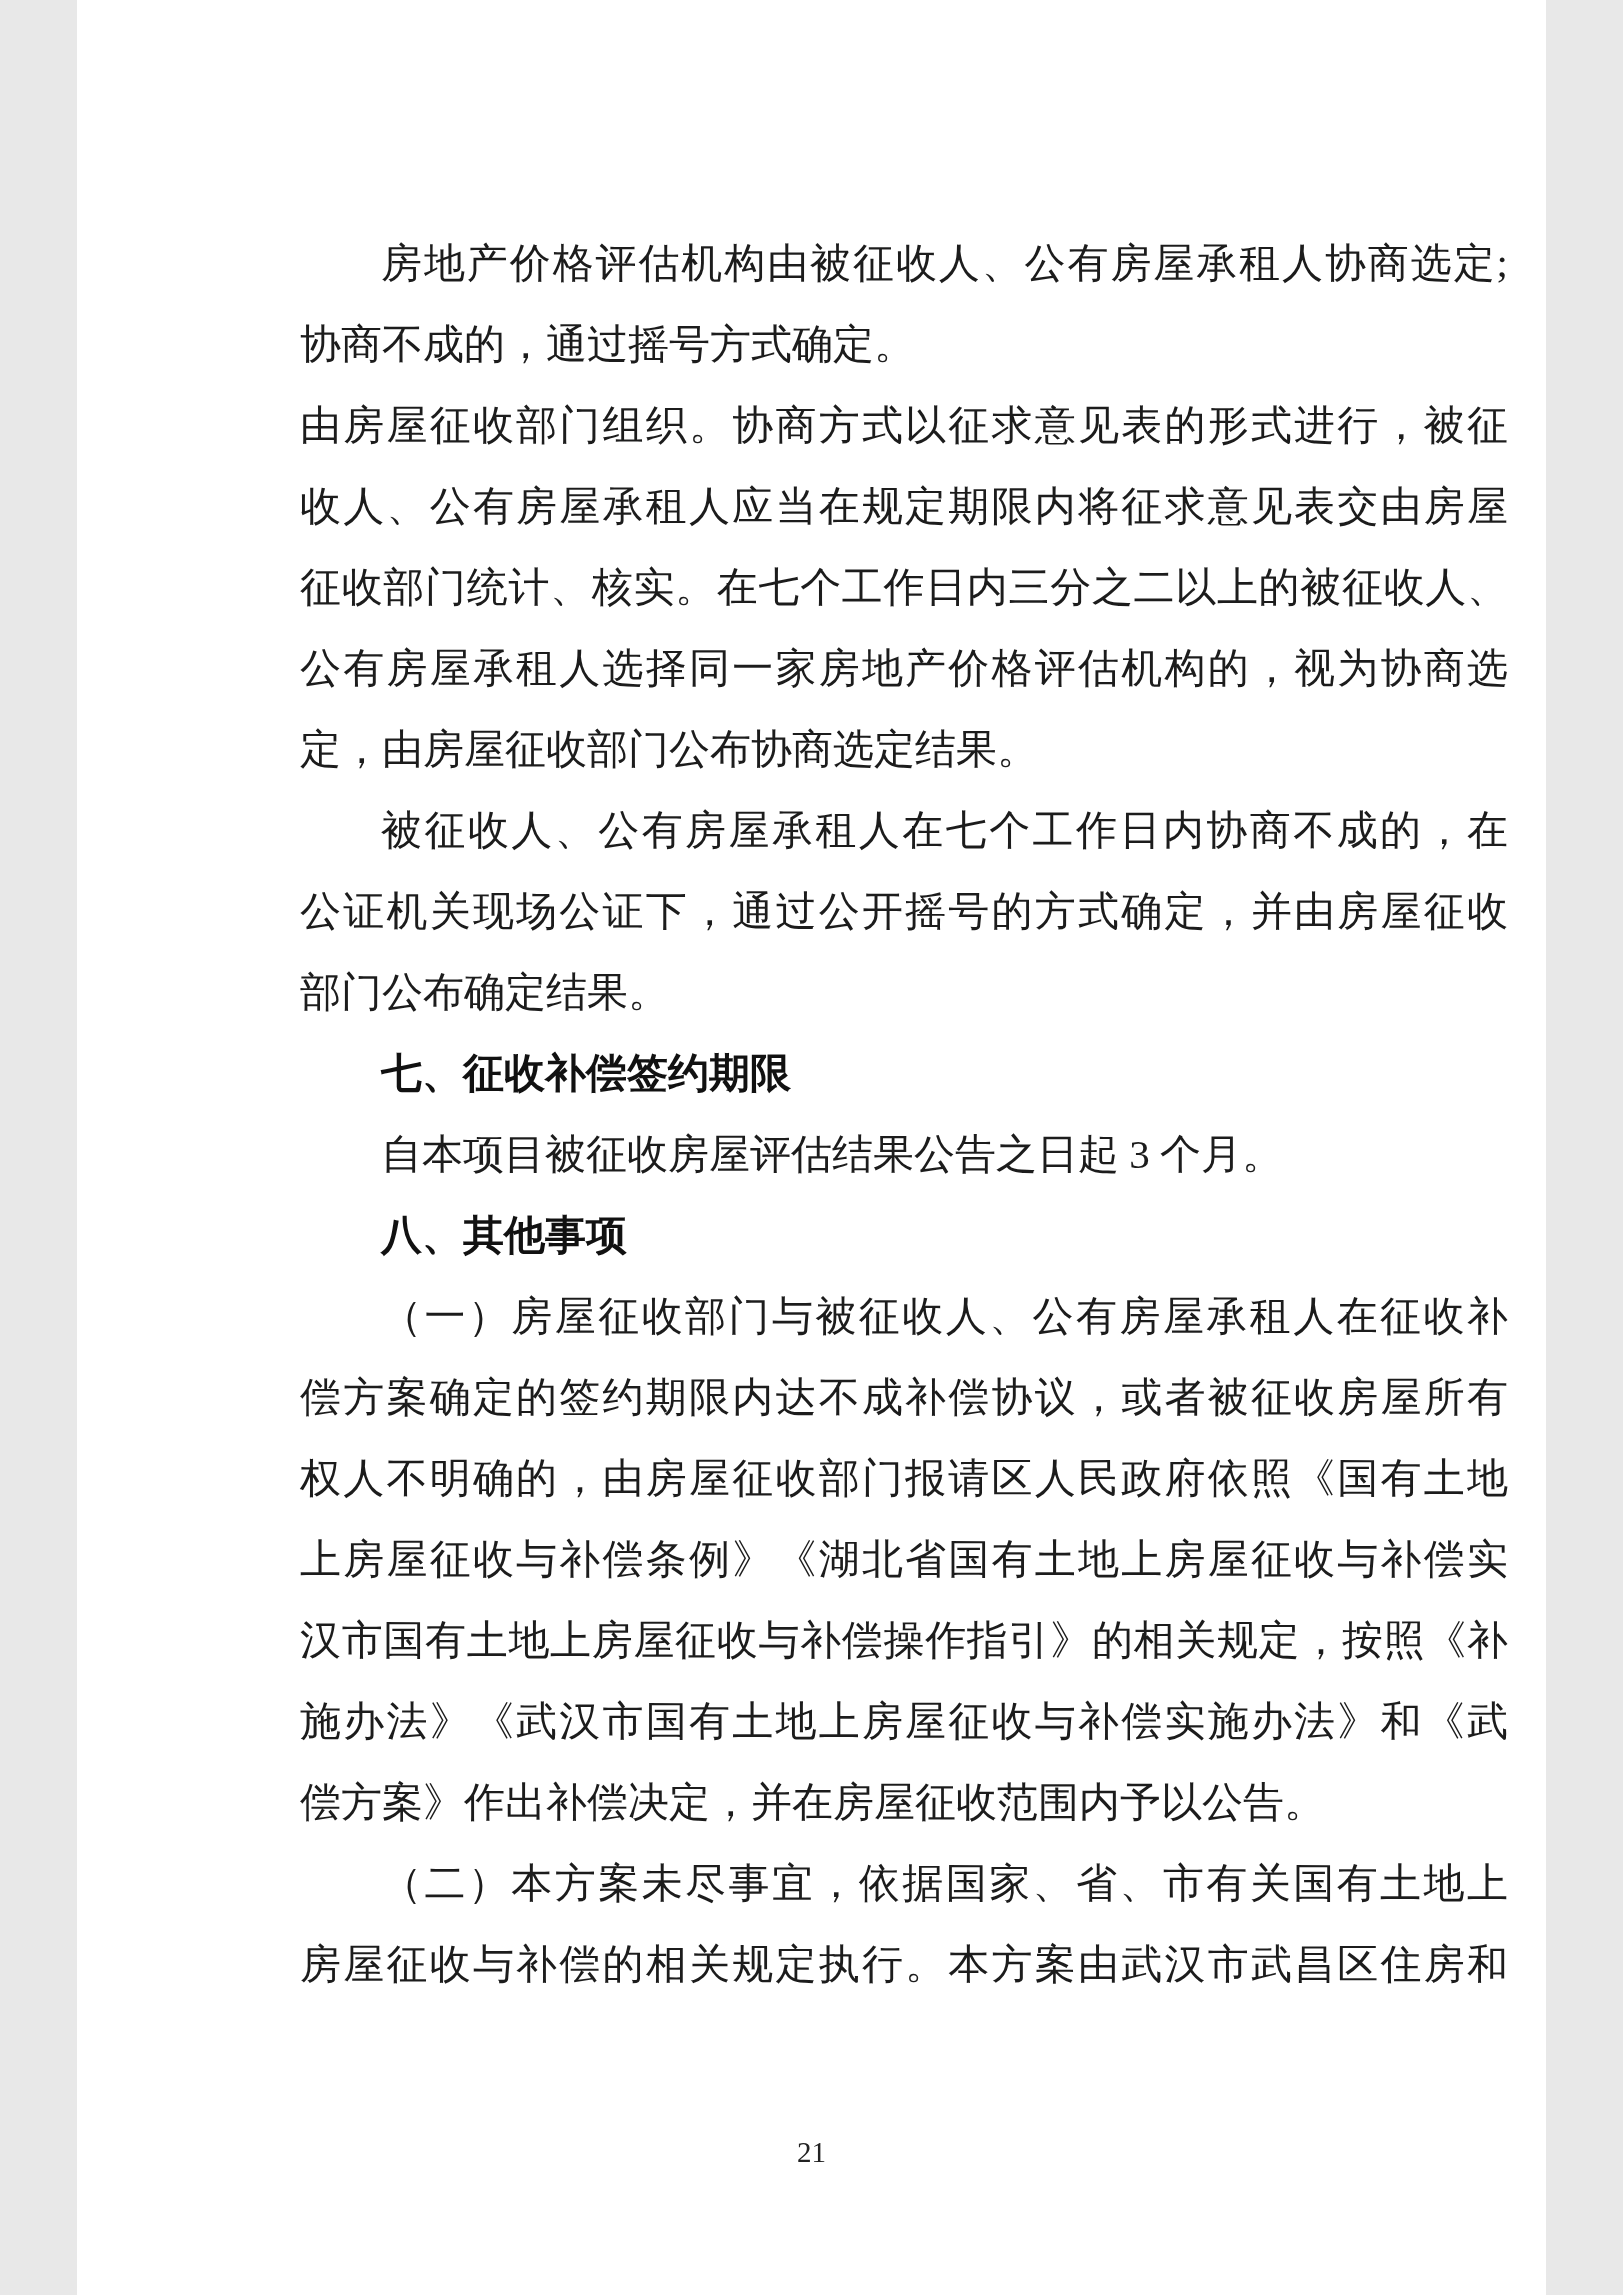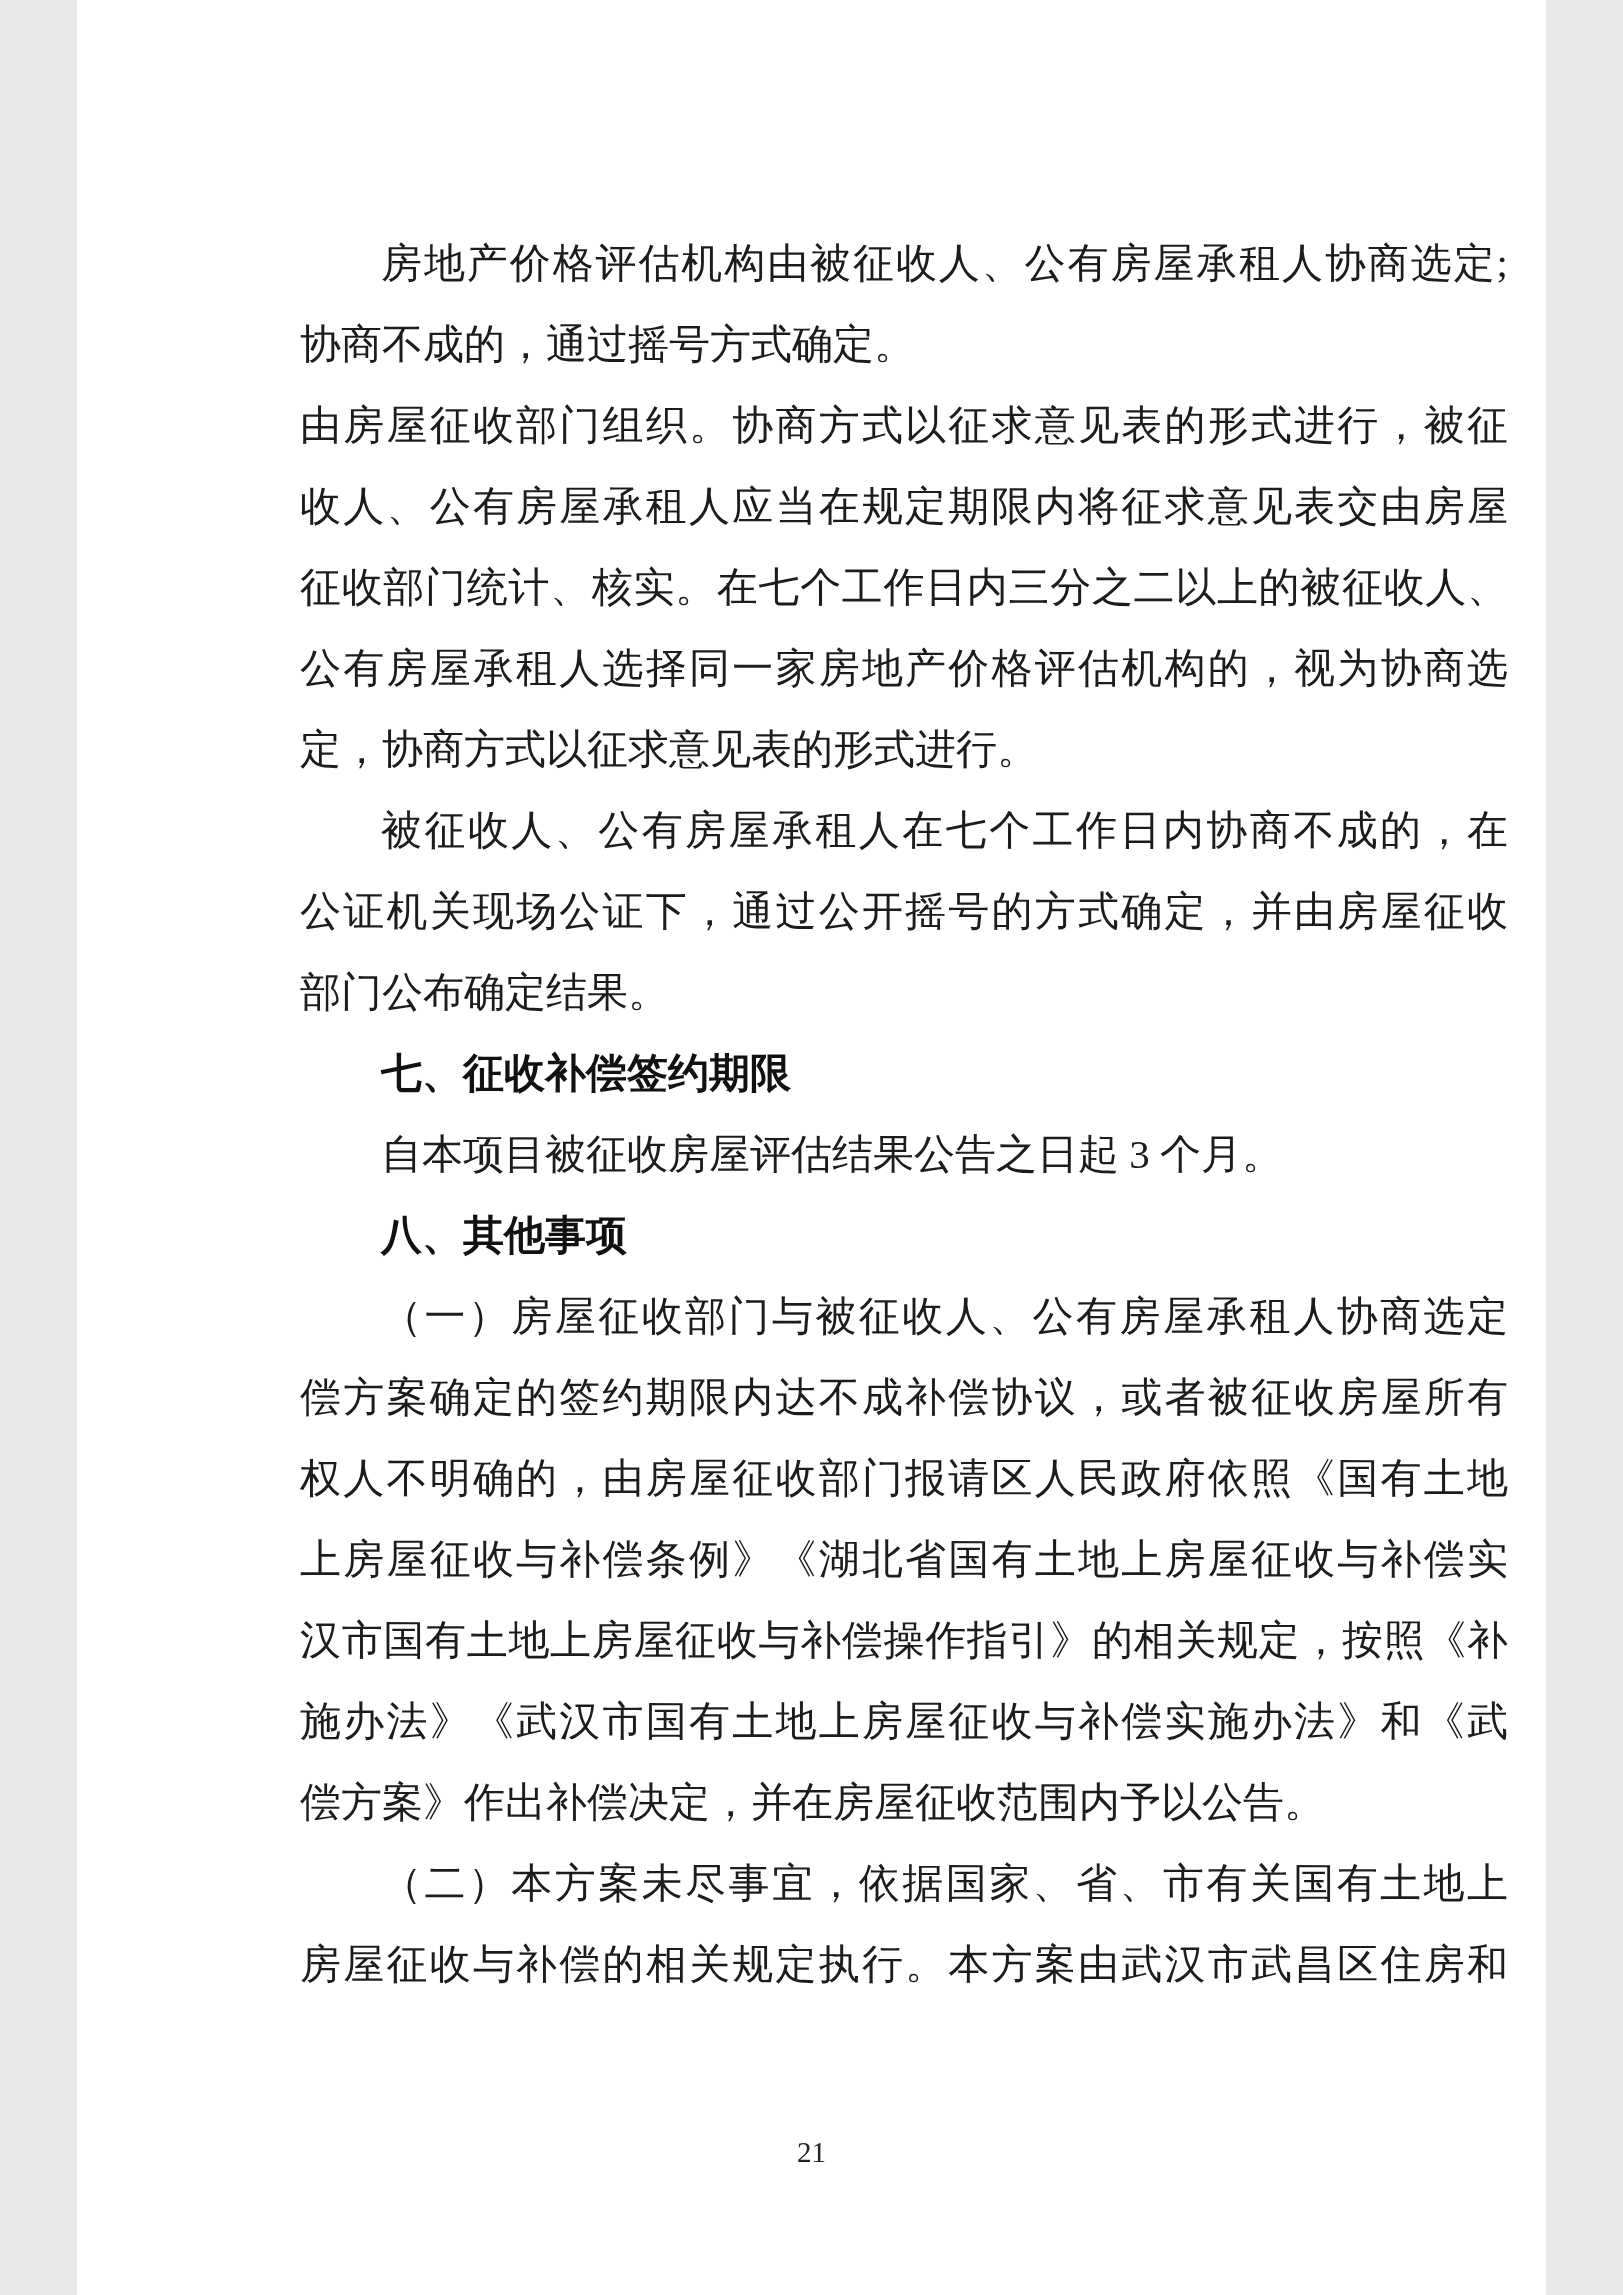--- a/index.html
+++ b/index.html
@@ -59,28 +59,28 @@
 <body>
 
 <div class="page">
   <div class="content">
     <div class="line indent">房地产价格评估机构由被征收人、公有房屋承租人协商选定;</div>
     <div class="line short">协商不成的，通过摇号方式确定。</div>
     <div class="line">由房屋征收部门组织。协商方式以征求意见表的形式进行，被征</div>
     <div class="line">收人、公有房屋承租人应当在规定期限内将征求意见表交由房屋</div>
     <div class="line">征收部门统计、核实。在七个工作日内三分之二以上的被征收人、</div>
     <div class="line">公有房屋承租人选择同一家房地产价格评估机构的，视为协商选</div>
-    <div class="line short">定，协商方式以征求意见表的形式进行。</div>
+    <div class="line short">定，由房屋征收部门公布协商选定结果。</div>
     <div class="line indent">被征收人、公有房屋承租人在七个工作日内协商不成的，在</div>
     <div class="line">公证机关现场公证下，通过公开摇号的方式确定，并由房屋征收</div>
     <div class="line short">部门公布确定结果。</div>
     <div class="line heading indent short">七、征收补偿签约期限</div>
     <div class="line indent short">自本项目被征收房屋评估结果公告之日起 3 个月。</div>
     <div class="line heading indent short">八、其他事项</div>
-    <div class="line indent">（一）房屋征收部门与被征收人、公有房屋承租人协商选定</div>
+    <div class="line indent">（一）房屋征收部门与被征收人、公有房屋承租人在征收补</div>
     <div class="line">偿方案确定的签约期限内达不成补偿协议，或者被征收房屋所有</div>
     <div class="line">权人不明确的，由房屋征收部门报请区人民政府依照《国有土地</div>
     <div class="line">上房屋征收与补偿条例》《湖北省国有土地上房屋征收与补偿实</div>
     <div class="line">汉市国有土地上房屋征收与补偿操作指引》的相关规定，按照《补</div>
     <div class="line">施办法》《武汉市国有土地上房屋征收与补偿实施办法》和《武</div>
     <div class="line short">偿方案》作出补偿决定，并在房屋征收范围内予以公告。</div>
     <div class="line indent">（二）本方案未尽事宜，依据国家、省、市有关国有土地上</div>
     <div class="line">房屋征收与补偿的相关规定执行。本方案由武汉市武昌区住房和</div>
   </div>
 

